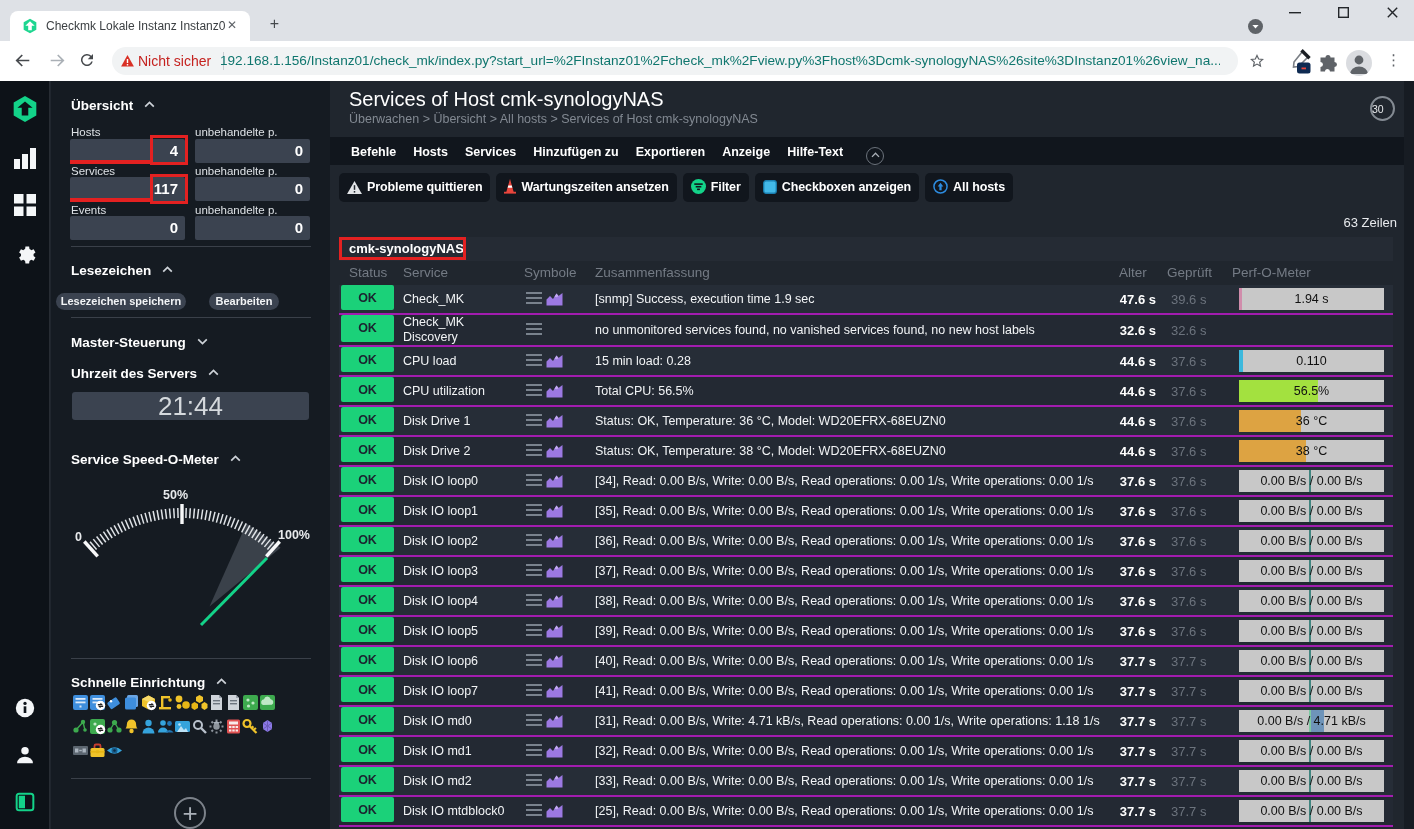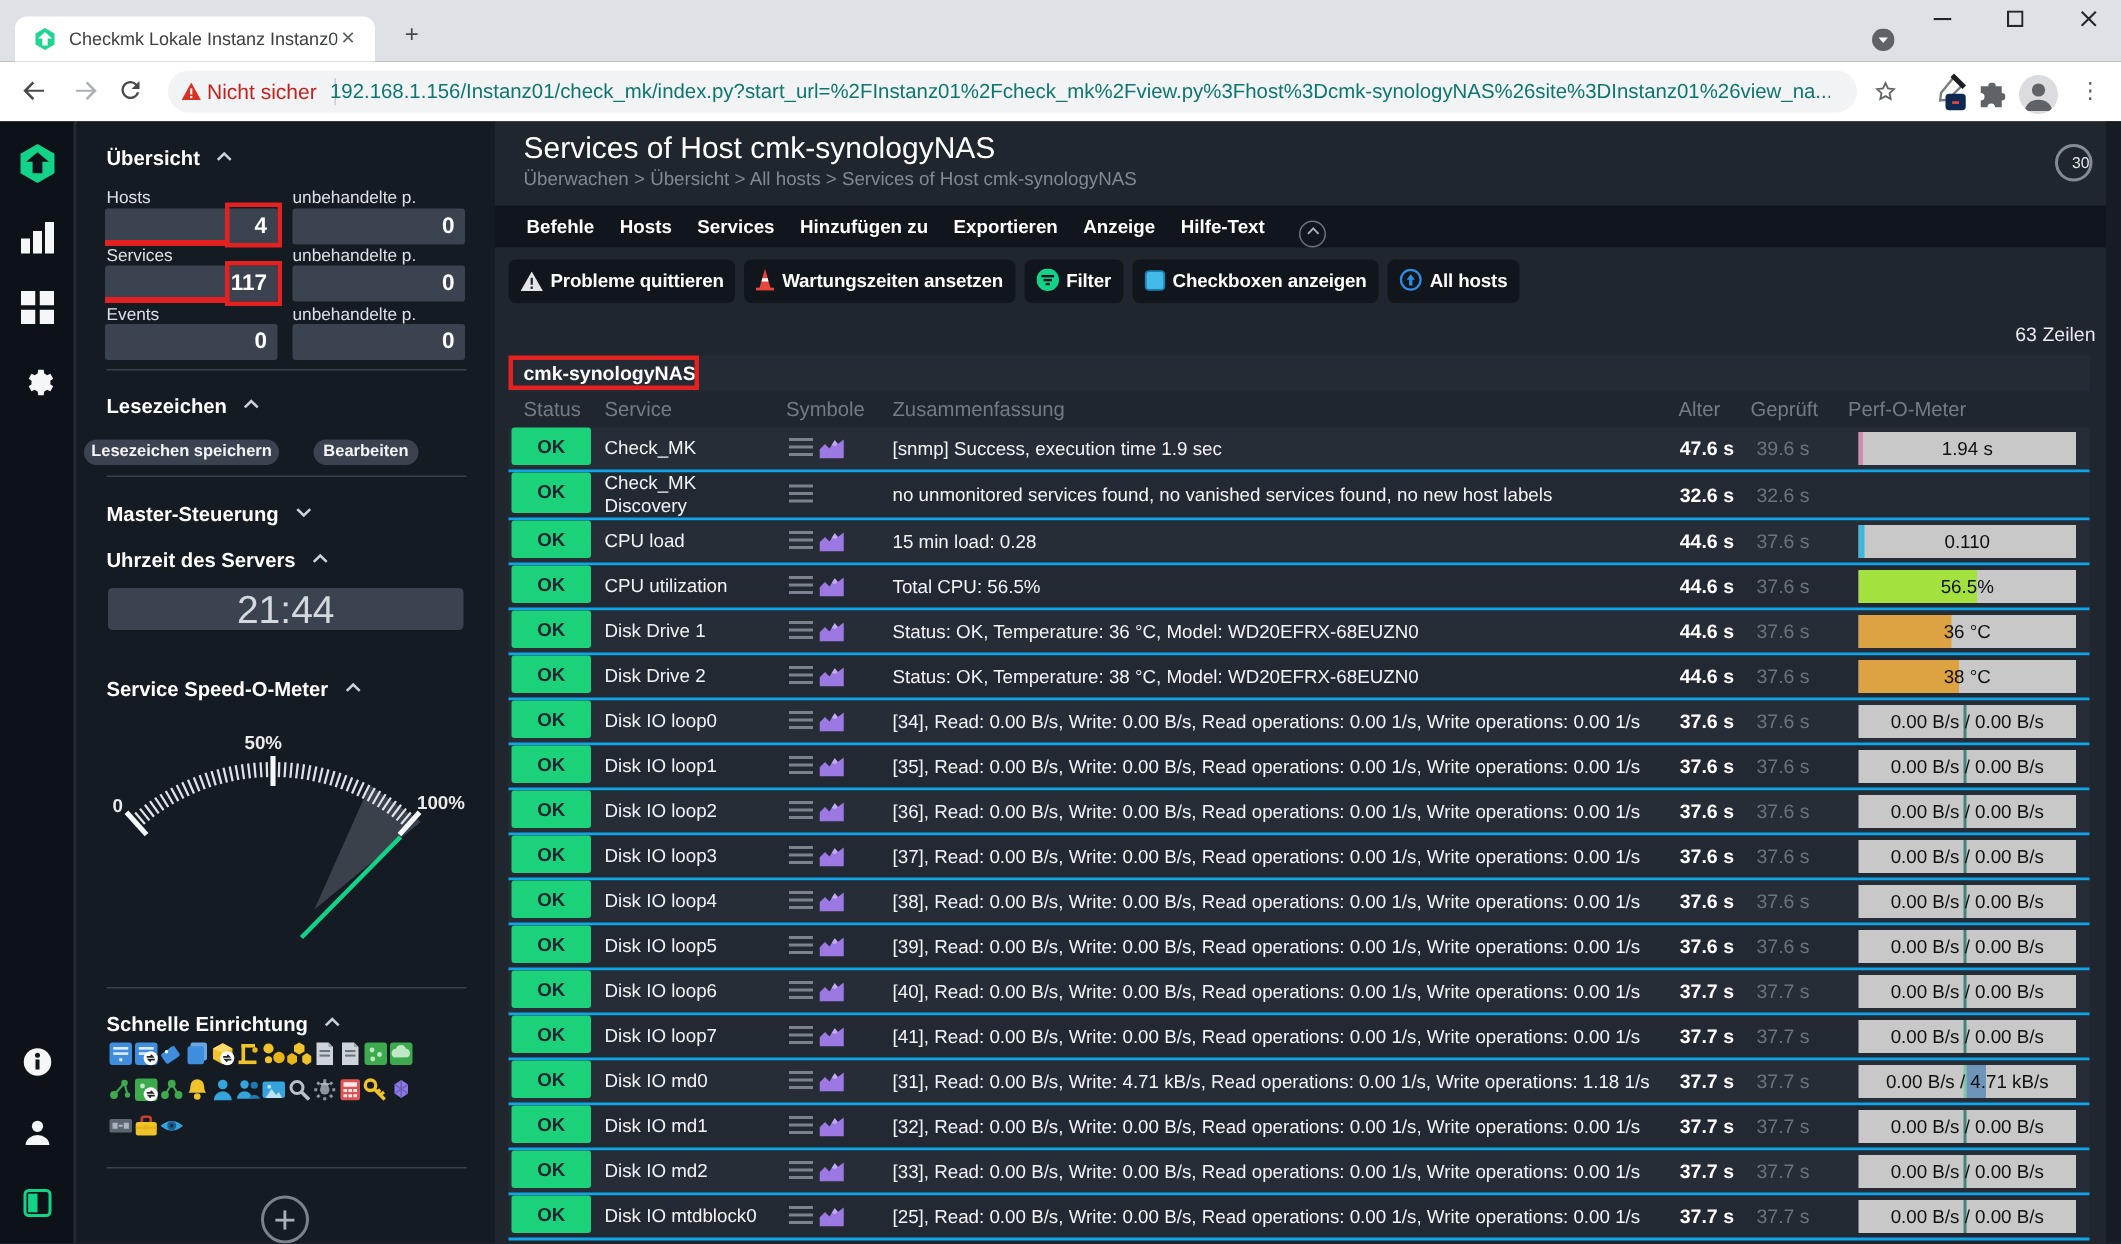--- a/index.html
+++ b/index.html
@@ -26,34 +26,34 @@
 .shead { position:absolute; left:20px; font-size:13.5px; font-weight:bold; color:#ffffff; }
 .shead svg.car { margin-left:7px; vertical-align:2px; }
 .slbl { position:absolute; font-size:11.5px; color:#dde1e5; }
 .sbox { position:absolute; width:115px; height:24px; background:#3b4350; border-radius:2px; color:#fff; font-size:15px; font-weight:bold; text-align:right; line-height:24px; padding-right:7px; }
 .pill { position:absolute; height:17px; background:#3b4350; border-radius:9px; color:#f2f4f6; font-size:11px; font-weight:bold; line-height:17px; text-align:center; }
 .ssep { position:absolute; left:20px; width:240px; height:1px; background:#3a4049; }
 .redbox { position:absolute; border:3px solid #e32121; }
 .redline { position:absolute; height:4px; background:#e32121; }
 #title { position:absolute; left:19px; top:7px; font-size:20px; color:#ffffff; }
 #crumb { position:absolute; left:19px; top:31px; font-size:12.5px; color:#828992; }
-#reload30 { position:absolute; left:1040px; top:15px; width:25px; height:25px; border:2px solid #848b93; border-radius:50%; color:#e8eaec; font-size:10.5px; text-align:right; line-height:23px; }
+#reload30 { position:absolute; left:1040px; top:15px; width:25px; height:25px; border:2px solid #848b93; border-radius:50%; color:#e8eaec; font-size:10.5px; text-align:left; line-height:23px; }
 #menubar { position:absolute; left:0; top:56px; width:1084px; height:28px; background:#11161d; line-height:28px; }
 #menubar span.mi { font-weight:bold; color:#fff; font-size:12.5px; margin-right:17px; }
 #menubar .mcar { display:inline-block; width:18px; height:18px; border:1px solid #6c737c; border-radius:50%; text-align:center; vertical-align:-4px; line-height:14px; margin-left:6px; }
 #btnrow { position:absolute; left:9px; top:92px; height:29px; white-space:nowrap; font-size:0; }
 .btn { display:inline-block; height:29px; background:#11161d; border-radius:5px; color:#fff; font-size:12.5px; letter-spacing:-0.1px; font-weight:bold; line-height:29px; padding:0 8px; margin-right:6px; vertical-align:top; }
 .btn svg { vertical-align:-3px; margin-right:5px; }
 #zeilen { position:absolute; right:17px; top:134px; font-size:13px; color:#e8eaed; }
 #tbl { position:absolute; left:9px; top:156px; width:1054px; }
 #ghead { height:24px; background:#252b34; position:relative; }
 #ghead b { position:absolute; left:10px; top:4px; font-size:13px; color:#fff; }
 #chead { height:24px; position:relative; color:#747b85; font-size:13.5px; }
 #chead span { position:absolute; top:4px; }
-.r { position:relative; border-bottom:2px solid #0ea5e9; }
+.r { position:relative; border-bottom:2px solid #a21caf; }
 .r.odd { background:#262d37; }
 .r.even { background:#232933; }
 .r > span { position:absolute; }
 .st { left:2px; top:0px; width:53px; height:calc(100% - 3px); background:#1bd179; border-radius:2px; color:#1b2430; font-size:12.5px; font-weight:bold; text-align:center; line-height:27px; }
 .sv { left:64px; top:50%; transform:translateY(-50%); font-size:12.5px; color:#f2f4f6; line-height:15px; }
 .ic { left:187px; top:50%; transform:translateY(-50%); height:16px; }
 .hamb { display:inline-block; width:16px; height:14px; position:relative; top:1px; }
 .hamb i { display:block; height:2.4px; background:#79828d; margin-bottom:2.6px; }
 .gr { margin-left:4px; vertical-align:top; }
 .su { left:256px; top:50%; transform:translateY(-50%); font-size:12.5px; color:#f2f4f6; white-space:nowrap; }

